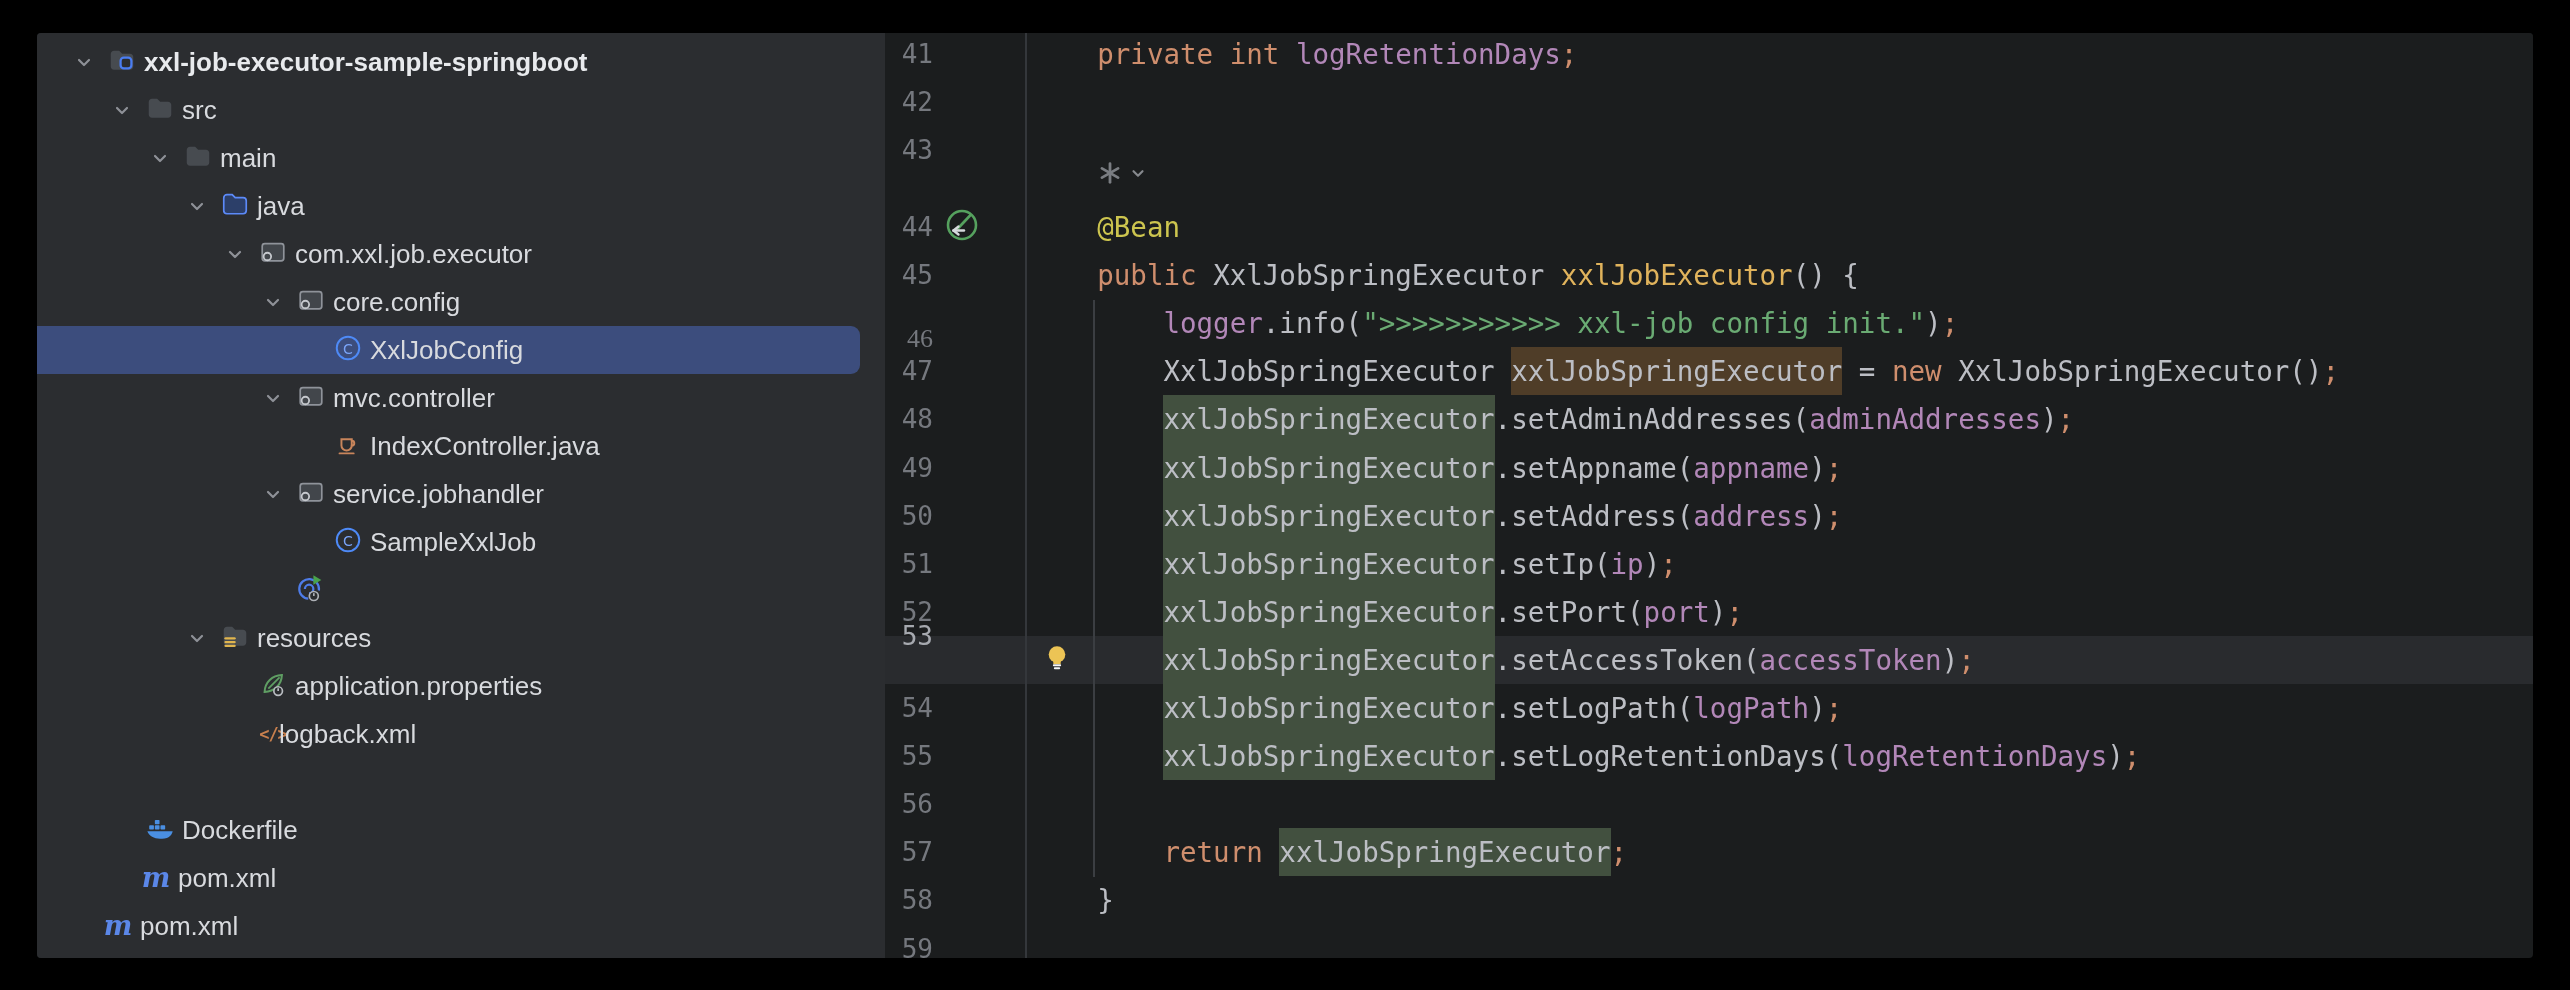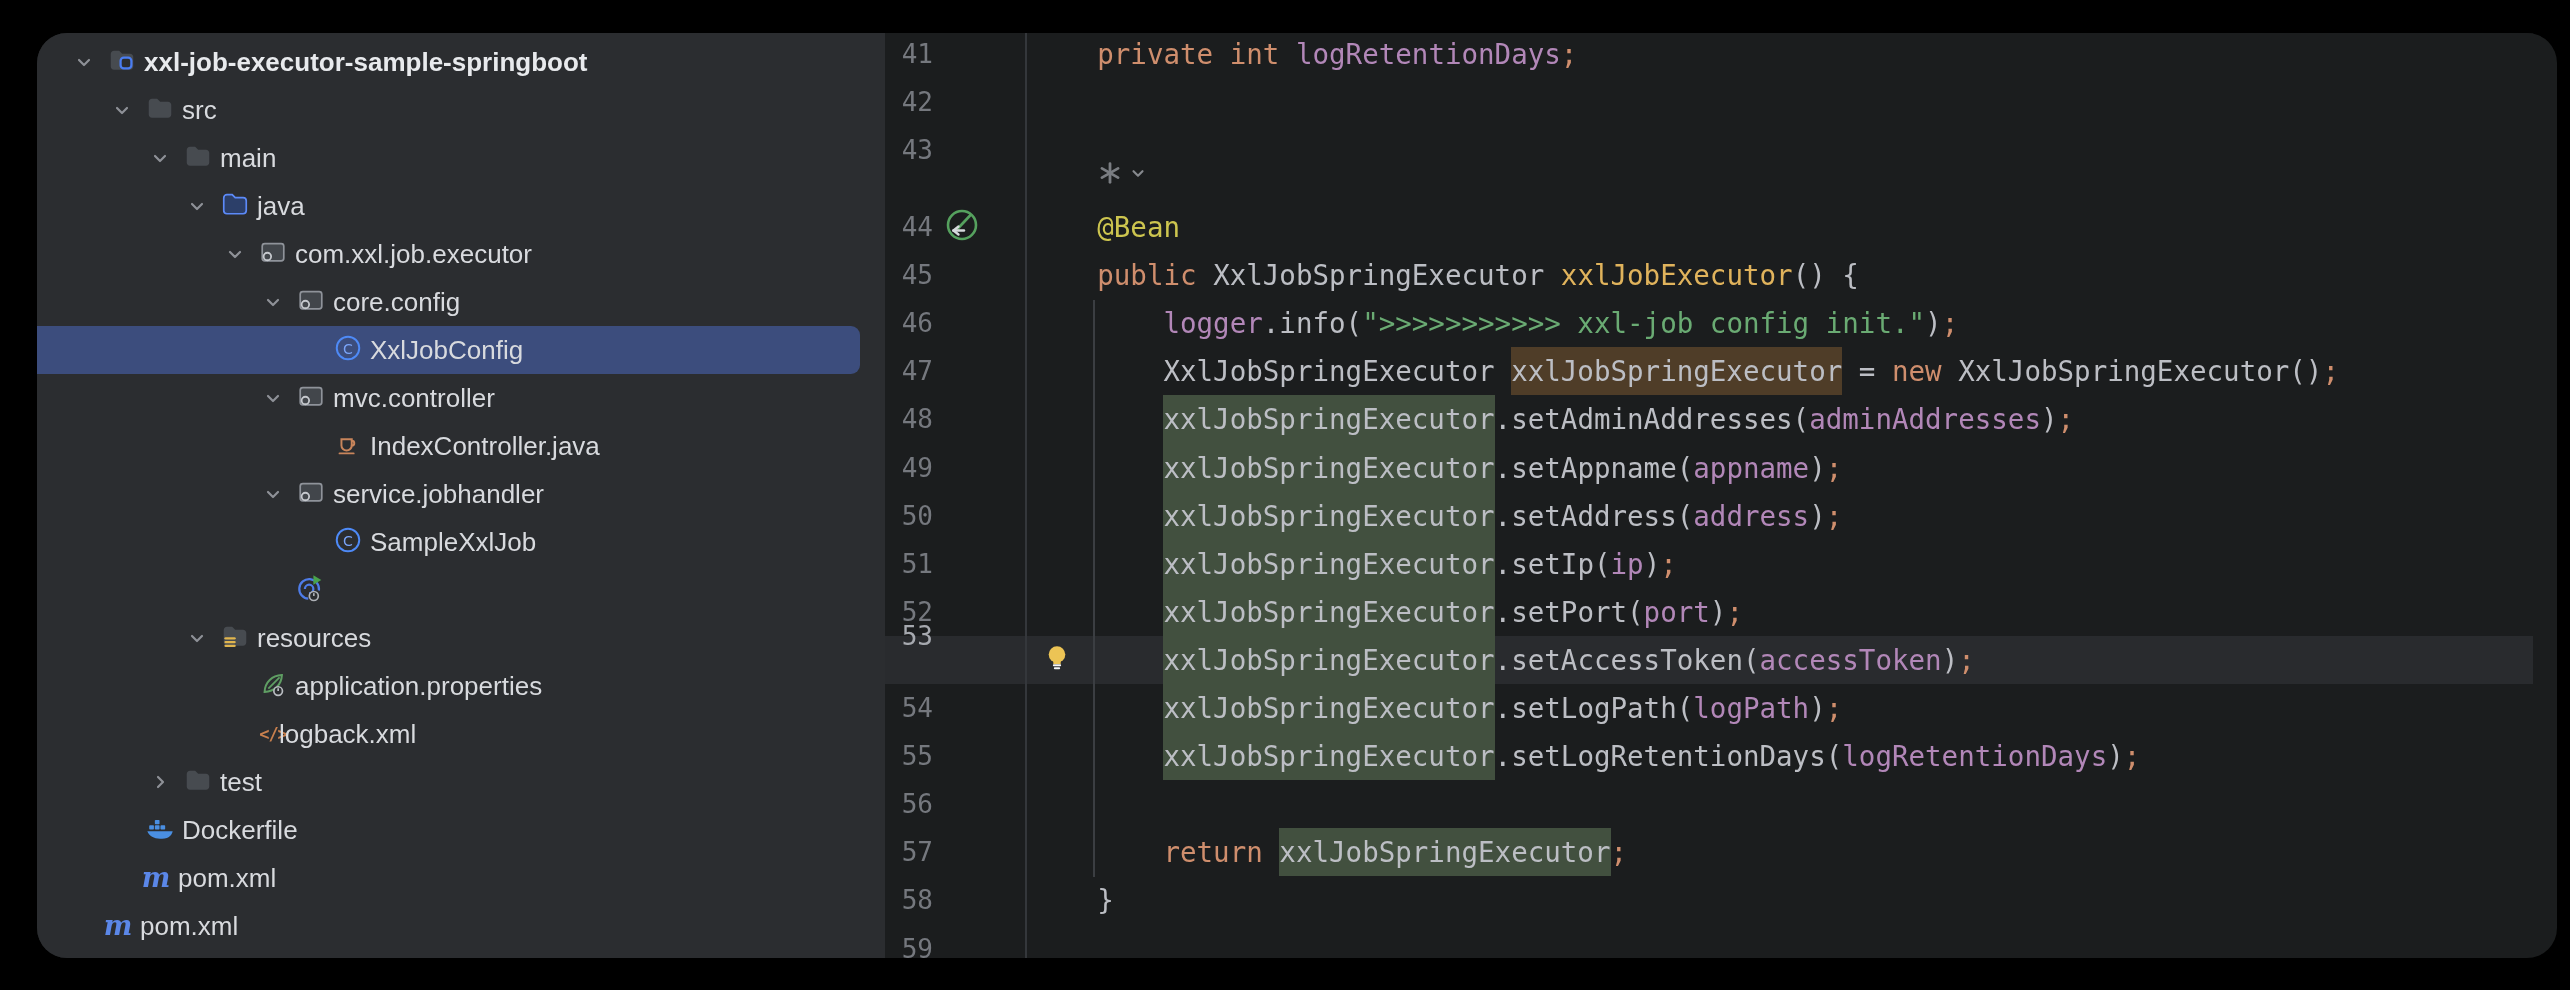--- a/index.html
+++ b/index.html
@@ -1,19 +1,19 @@
 <!DOCTYPE html>
 <html><head>
 <meta charset="utf-8">
 <style>
   html,body{margin:0;padding:0;background:#000;}
   #scene{position:relative;width:2570px;height:990px;background:#000;overflow:hidden;
          font-family:"Liberation Sans",sans-serif;}
   #content{position:absolute;left:37px;top:33px;width:2496px;height:925px;
-           border-radius:30px;overflow:hidden;background:var(--editor-bg);padding-left:24px;}
+           border-radius:4px;overflow:hidden;background:var(--editor-bg);}
   
   #project-tree{position:absolute;left:0;top:0;width:848px;height:925px;background:var(--tree-bg);}
   .trow{position:absolute;left:0;width:848px;height:48px;}
   .trow .sel-band{position:absolute;left:0;top:0;width:823px;height:48px;
                   background:var(--selection);border-radius:0 9px 9px 0;}
   .tchev{position:absolute;top:14px;width:20px;height:20px;}
   .ticon{position:absolute;top:9px;width:30px;height:30px;display:flex;align-items:center;justify-content:center;}
   .tlabel{position:absolute;top:0;height:48px;line-height:48px;font-size:26px;color:var(--tree-text);white-space:nowrap;}
   .tlabel.bold{font-weight:bold;color:var(--tree-text-bright);}
   .mavenm{font-family:"DejaVu Serif",serif;font-style:italic;font-weight:bold;font-size:27px;color:var(--maven-blue);line-height:30px;}
@@ -206,31 +206,20 @@
               </svg></span>
           </span>
           <span class="tlabel" style="left: 258px;">application.properties</span>
         </div>
         <div class="trow" style="top: 677px;">
           <span class="ticon" style="left: 221px;">
             <span class="xmlglyph">&lt;/&gt;</span>
           </span>
           <span class="tlabel" style="left: 242px;">logback.xml</span>
         </div>
-        <div class="trow" style="top: 725px;">
-          <span class="tchev" style="left: 113px;"><svg width="20" height="20" viewBox="0 0 20 20">
-              <polyline points="8,5 13,10 8,15" fill="none" stroke="#8e9197" stroke-width="2.2" stroke-linecap="round" stroke-linejoin="round"></polyline>
-            </svg></span>
-          <span class="ticon" style="left: 146px;">
-            <span><svg width="30" height="30" viewBox="0 0 32 32" xmlns="http://www.w3.org/2000/svg">
-                <path d="M4 9.5 C4 7.6 5.5 6 7.4 6 H13 L16.2 9.2 H24.6 C26.5 9.2 28 10.7 28 12.6 V23 C28 24.9 26.5 26.4 24.6 26.4 H7.4 C5.5 26.4 4 24.9 4 23 Z" fill="#474b50"></path>
-              </svg></span>
-          </span>
-          <span class="tlabel" style="left: 183px;">test</span>
-        </div>
         <div class="trow" style="top: 773px;">
           <span class="ticon" style="left: 108px;">
             <span><svg width="30" height="30" viewBox="0 0 32 32" xmlns="http://www.w3.org/2000/svg">
                 <g fill="#4a8fe2">
                   <rect x="4.5" y="13" width="5" height="4.5" rx="0.8"></rect>
                   <rect x="10.5" y="13" width="5" height="4.5" rx="0.8"></rect>
                   <rect x="16.5" y="13" width="5" height="4.5" rx="0.8"></rect>
                   <rect x="10.5" y="7.5" width="5" height="4.5" rx="0.8"></rect>
                   <path d="M2.5 19.5 H29.5 C29.5 19.5 29 23.5 25.5 25.5 C23 27 19 27.5 16 27.5 C9.5 27.5 4.5 24.5 2.5 19.5 Z"></path>
                 </g>
@@ -259,21 +248,21 @@
         <div id="gutter-sep"></div>
         <div id="indent-guide"></div>
         <div class="lnum" style="top: -3px;">41</div>
         <div class="cline" style="top: -3px;"><span>    </span><span class="tk-k">private</span><span class="tk-p"> </span><span class="tk-k">int</span><span class="tk-p"> </span><span class="tk-f">logRetentionDays</span><span class="tk-s">;</span></div>
         <div class="lnum" style="top: 45px;">42</div>
         <div class="lnum" style="top: 93px;">43</div>
         <div class="lnum" style="top: 170px;">44</div>
         <div class="cline" style="top: 170px;"><span>    </span><span class="tk-a">@Bean</span></div>
         <div class="lnum" style="top: 218px;">45</div>
         <div class="cline" style="top: 218px;"><span>    </span><span class="tk-k">public</span><span class="tk-p"> </span><span class="tk-p">XxlJobSpringExecutor </span><span class="tk-m">xxlJobExecutor</span><span class="tk-p">() {</span></div>
-        <div class="lnum" style="top: 266px;">46</div>
+        <div class="lnum" style="top: 282px; font-family: Liberation Serif, serif;">46</div>
         <div class="cline" style="top: 266px;"><span>        </span><span class="tk-f">logger</span><span class="tk-p">.info(</span><span class="tk-g">"&gt;&gt;&gt;&gt;&gt;&gt;&gt;&gt;&gt;&gt;&gt; xxl-job config init."</span><span class="tk-p">)</span><span class="tk-s">;</span></div>
         <div class="lnum" style="top: 314px;">47</div>
         <div class="cline" style="top: 314px;"><span>        </span><span class="tk-p">XxlJobSpringExecutor </span><span class="tk-p">xxlJobSpringExecutor</span><span class="tk-p"> = </span><span class="tk-k">new</span><span class="tk-p"> XxlJobSpringExecutor()</span><span class="tk-s">;</span></div>
         <div class="lnum" style="top: 362px;">48</div>
         <div class="cline" style="top: 362px;"><span>        </span><span class="tk-p">xxlJobSpringExecutor</span><span class="tk-p">.setAdminAddresses(</span><span class="tk-f">adminAddresses</span><span class="tk-p">)</span><span class="tk-s">;</span></div>
         <div class="lnum" style="top: 411px;">49</div>
         <div class="cline" style="top: 411px;"><span>        </span><span class="tk-p">xxlJobSpringExecutor</span><span class="tk-p">.setAppname(</span><span class="tk-f">appname</span><span class="tk-p">)</span><span class="tk-s">;</span></div>
         <div class="lnum" style="top: 459px;">50</div>
         <div class="cline" style="top: 459px;"><span>        </span><span class="tk-p">xxlJobSpringExecutor</span><span class="tk-p">.setAddress(</span><span class="tk-f">address</span><span class="tk-p">)</span><span class="tk-s">;</span></div>
         <div class="lnum" style="top: 507px;">51</div>

